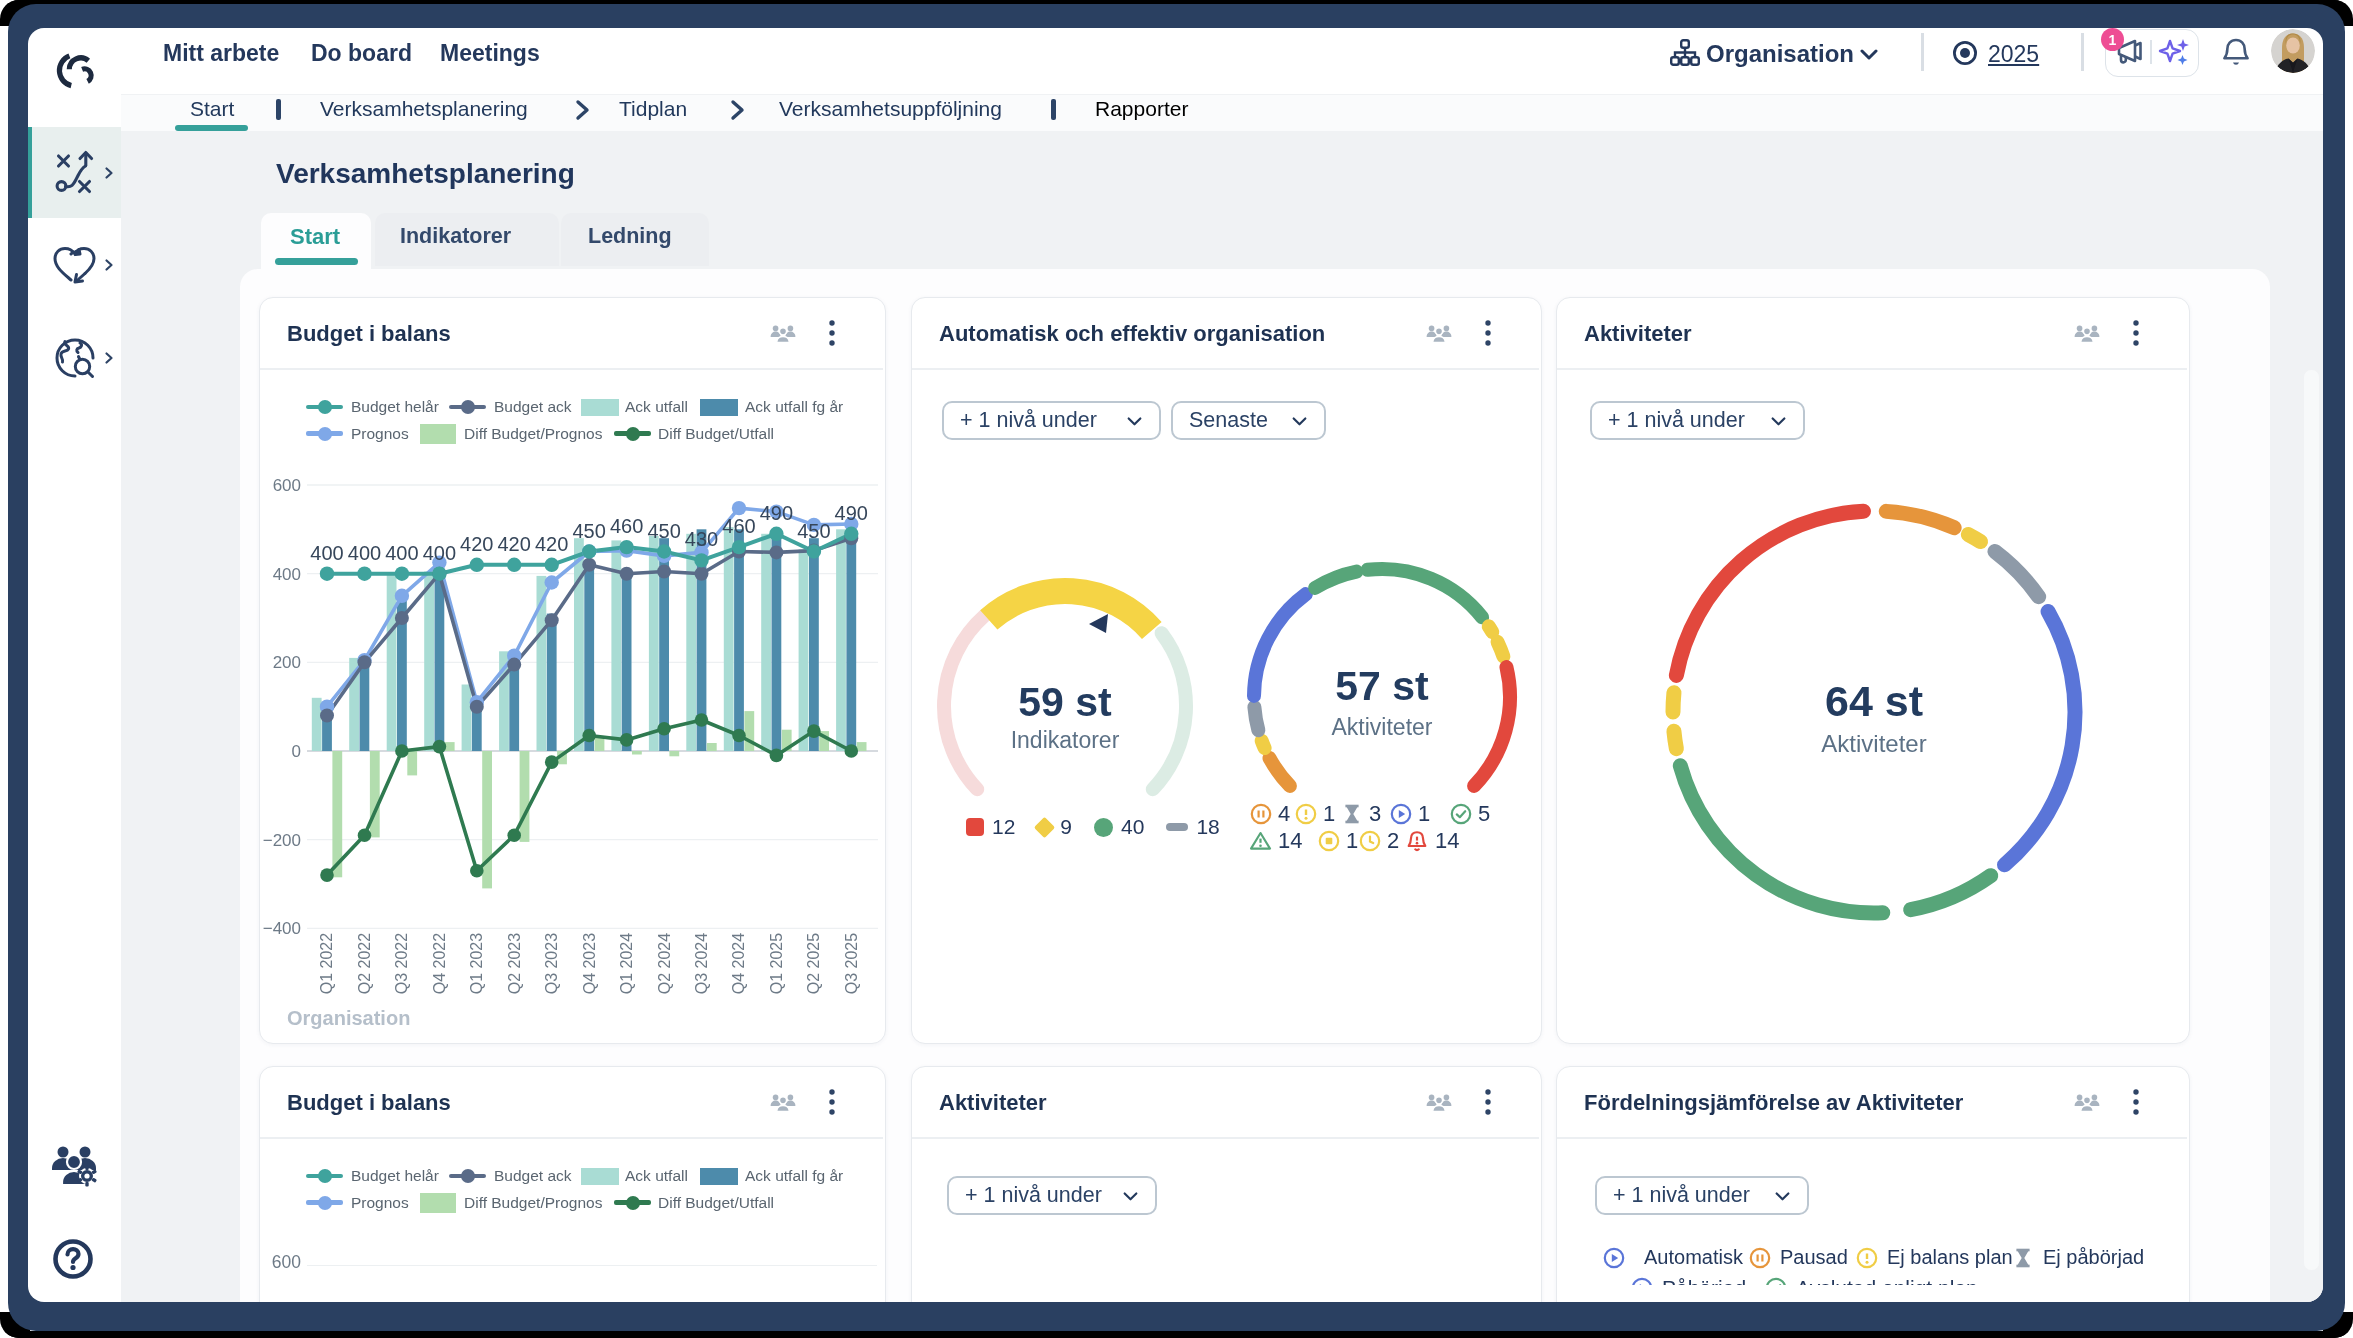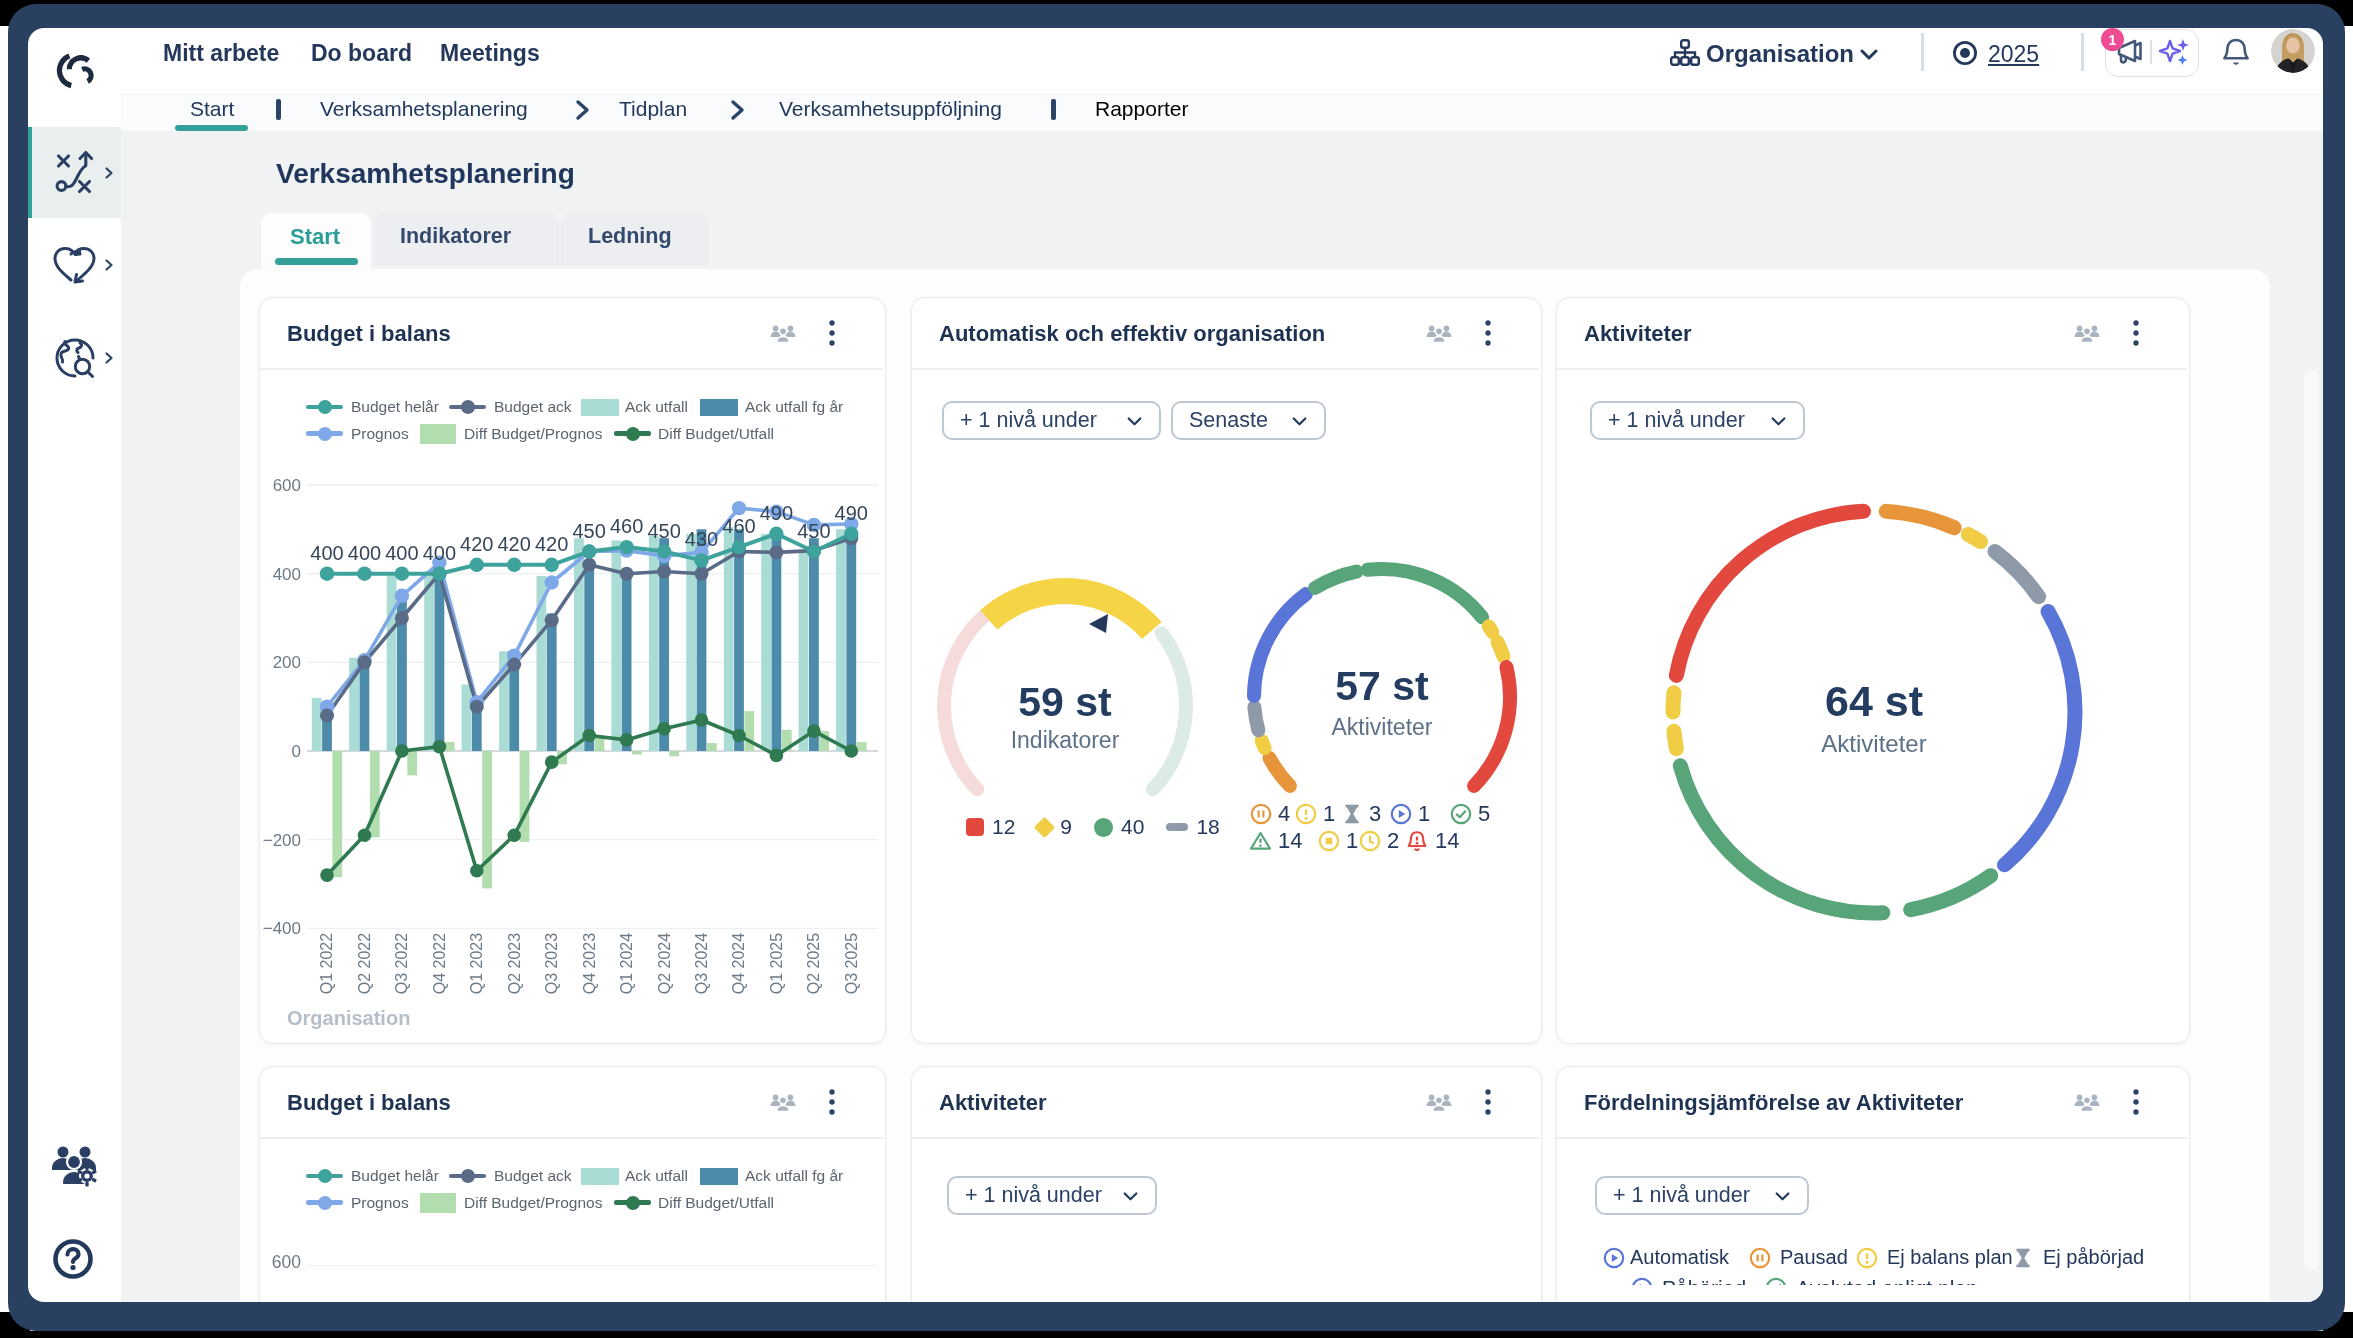--- a/index.html
+++ b/index.html
@@ -1,12 +1,12 @@
 <!DOCTYPE html>
-<html><head><meta charset="utf-8"><style>html,body{margin:0;padding:0;background:#fff;}*{font-family:"Liberation Sans",sans-serif;box-sizing:content-box;}#page{position:relative;width:2353px;height:1338px;overflow:hidden;background:#fff;}</style></head><body>
+<html><head><meta charset="utf-8"><style>html,body{margin:0;padding:0;background:#fff;}*{font-family:"Liberation Sans",sans-serif;box-sizing:content-box;}#page{position:relative;width:2353px;height:1338px;overflow:hidden;background:#fff;border-radius:19px;}</style></head><body>
 <div id="page">
     <div style="position:absolute;left:0;top:0;width:2353px;height:5px;background:#000;"></div>
     <div style="position:absolute;left:0;top:1331px;width:2353px;height:7px;background:#000;"></div>
     <div style="position:absolute;left:0;top:0;width:30px;height:26px;background:#000;"></div>
     <div style="position:absolute;right:0;top:0;width:30px;height:26px;background:#000;"></div>
     <div style="position:absolute;left:0;bottom:0;width:30px;height:26px;background:#000;"></div>
     <div style="position:absolute;right:0;bottom:0;width:30px;height:26px;background:#000;"></div>
     <div style="position:absolute;left:8px;top:4px;width:2337px;height:1327px;background:#2a4061;border-radius:28px;"></div>
     <div style="position:absolute;left:28px;top:28px;width:2295px;height:1274px;background:#fff;border-radius:16px;overflow:hidden;">
       <div style="position:absolute;left:93px;top:66px;width:2202px;height:37px;background:#fafbfc;border-top:1px solid #f0f2f4;"></div>
@@ -586,21 +586,21 @@
         <svg width="15" height="12" viewBox="0 0 18 12">
           <polyline points="2,3 9,10 16,3" fill="none" stroke="#23395c" stroke-width="2.6" stroke-linecap="round" stroke-linejoin="round"></polyline>
         </svg>
       </div>
       <div style="position:absolute;left:1567px;top:1148px;width:214px;height:39px;border:2px solid #bcc7d1;border-radius:10px;background:#fff;display:flex;align-items:center;justify-content:space-between;padding:0 17px 0 16px;box-sizing:border-box;">
         <span style="font-size:21.5px;color:#2b4265;white-space:nowrap">+ 1 nivå under</span>
         <svg width="15" height="12" viewBox="0 0 18 12">
           <polyline points="2,3 9,10 16,3" fill="none" stroke="#23395c" stroke-width="2.6" stroke-linecap="round" stroke-linejoin="round"></polyline>
         </svg>
       </div>
-      <div style="position:absolute;left:1575px;top:1218px;display:flex;align-items:center;gap:5px;font-size:20px;color:#24385c;">
+      <div style="position:absolute;left:1575px;top:1218px;display:flex;align-items:center;gap:19px;font-size:20px;color:#24385c;">
         <svg width="22" height="22" viewBox="0 0 22 22">
           <circle cx="11" cy="11" r="9.2" fill="none" stroke="#5a75d8" stroke-width="2.2"></circle>
           <polygon points="8.8,7 15.2,11 8.8,15" fill="#5a75d8"></polygon>
         </svg>
         <span style="white-space:nowrap">Automatisk</span>
       </div>
       <div style="position:absolute;left:1721px;top:1218px;display:flex;align-items:center;gap:9px;font-size:20px;color:#24385c;">
         <svg width="22" height="22" viewBox="0 0 22 22">
           <circle cx="11" cy="11" r="9.2" fill="none" stroke="#e6953b" stroke-width="2.2"></circle>
           <line x1="8.6" y1="7.5" x2="8.6" y2="14.5" stroke="#e6953b" stroke-width="2.2"></line>

